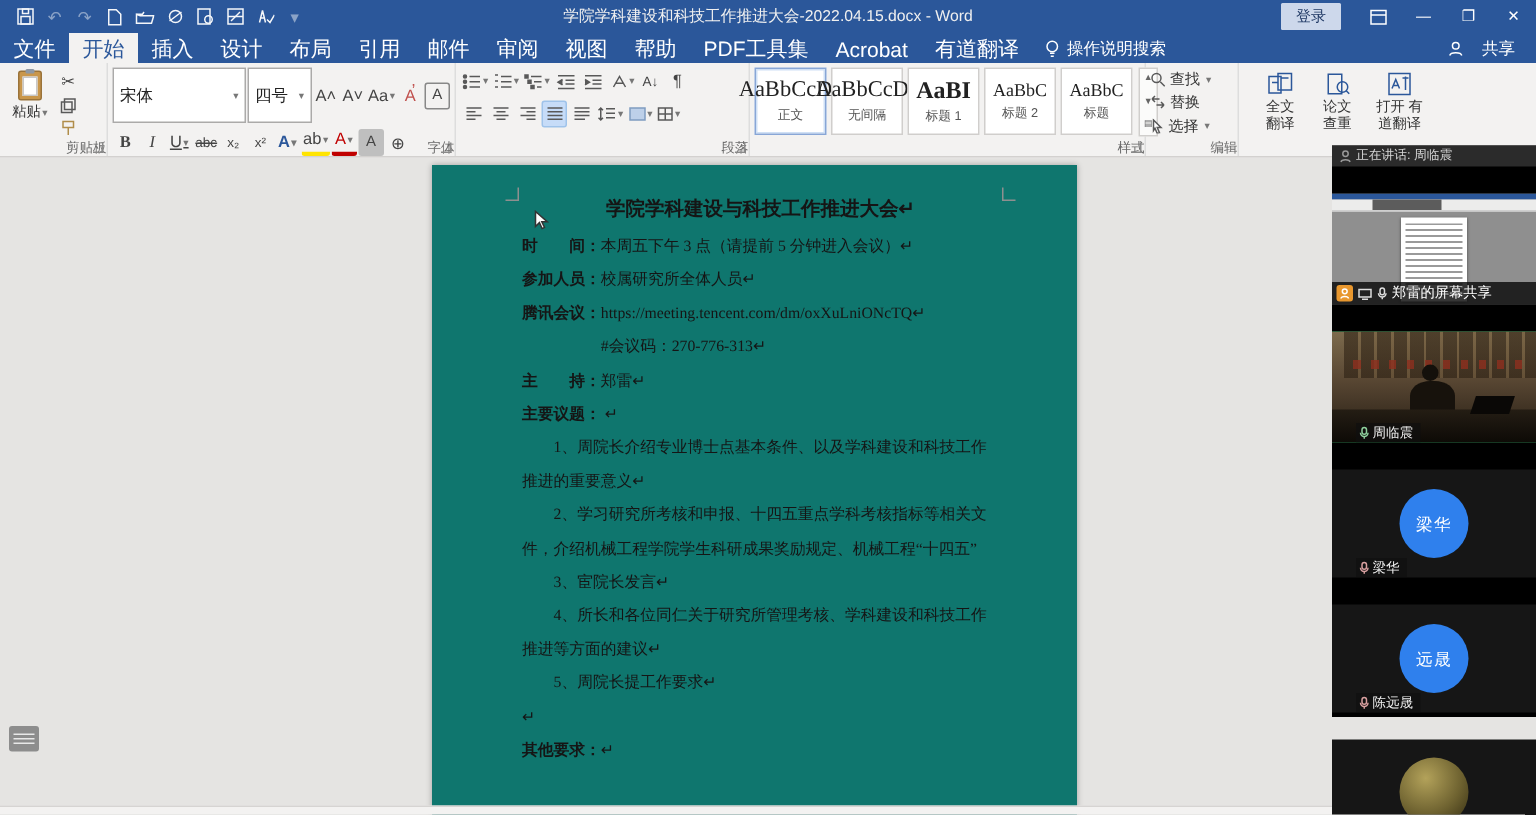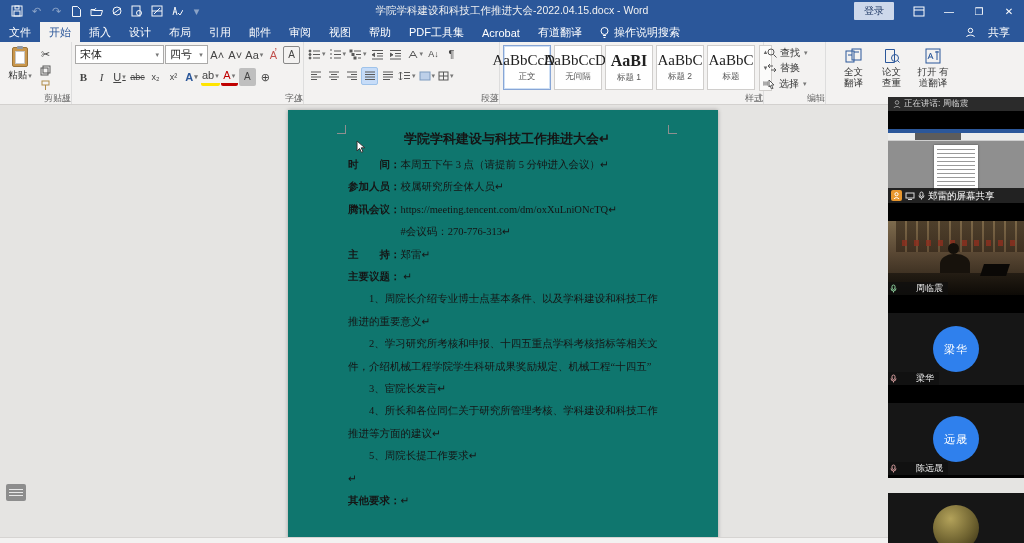--- a/index.html
+++ b/index.html
@@ -11,38 +11,38 @@
   .qat{display:flex;align-items:center;gap:7px;padding:0 10px}
   .qic{width:13px;height:13px;display:flex;align-items:center;justify-content:center;color:#fff;font-size:11px;opacity:.95}
   .qic.dim{opacity:.45}
   .apptitle{position:absolute;left:0;right:0;text-align:center;font-size:10.5px;color:#f0f0f0;pointer-events:none}
   .tright{margin-left:auto;display:flex;align-items:center;height:100%}
   .signin{background:#cdd8eb;color:#1f3864;font-size:10px;padding:2px 10px;border-radius:1px;margin-right:10px}
   .winbtn{width:30px;height:100%;display:flex;align-items:center;justify-content:center;font-size:10px;color:#fff}
 
   
   .tabrow{height:20px;background:#2b579a;display:flex;align-items:stretch;color:#fff}
-  .tab{padding:3px 9px 2px;font-size:11px;display:flex;align-items:center}
+  .tab{padding:3px 9px 2px;font-size:14px;display:flex;align-items:center}
   .tab.active{background:#f3f2f1;color:#2b579a}
   .searchbox{display:flex;align-items:center;gap:4px;padding:0 8px;font-size:11px}
   .shareb{margin-left:auto;display:flex;align-items:center;gap:12px;padding:0 14px;font-size:11px}
 
   
   .ribbon{height:63px;background:#f3f2f1;border-bottom:1px solid #d3d1cf;display:flex;position:relative;z-index:1}
   .rgroup{position:relative;border-right:1px solid #ddd;padding:3px 3px 13px;display:flex}
   .glabel{position:absolute;bottom:0;left:0;right:0;text-align:right;font-size:9px;color:#6a6a6a;line-height:12px}
   .launch{position:absolute;bottom:2px;right:2px;width:7px;height:7px;border-right:1px solid #8a8a8a;border-bottom:1px solid #8a8a8a}
   .col{display:flex;flex-direction:column;gap:2px}
   .r{display:flex;align-items:center;gap:1px}
   .ib{height:18px;min-width:17px;display:inline-flex;align-items:center;justify-content:center;color:#444;font-size:11px;padding:0 1px;border-radius:2px}
   .ib.sel{background:#c6dcf8;border:1px solid #9fc3ea}
   .car{font-size:7px;color:#777;margin-left:1px}
   .bigbtn{display:flex;flex-direction:column;align-items:center;justify-content:flex-start;gap:2px;padding:2px 4px;color:#444}
   .bigbtn .cap{font-size:9.5px;line-height:11px;text-align:center;color:#333}
-  .combo{background:#fff;border:1px solid #abaaa9;height:19px;display:flex;align-items:center;font-size:11px;color:#222;padding:0 4px;gap:6px}
+  .combo{background:#fff;border:1px solid #abaaa9;height:37px;display:flex;align-items:center;font-size:11px;color:#222;padding:0 4px;gap:6px}
   .combo .car{margin-left:auto}
   svg.lnic{display:block}
   svg.lnic line,svg.lnic rect,svg.lnic path,svg.lnic circle,svg.lnic polyline{stroke:#595959;fill:none;stroke-width:1}
 
   
   .clipic{width:16px;height:20px;background:#c9974c;border:1px solid #9a7339;border-radius:2px;position:relative}
   .clipic:before{content:"";position:absolute;left:2px;top:3px;right:2px;bottom:2px;background:#fff;border:1px solid #c8c8c8}
   .clipic:after{content:"";position:absolute;left:4px;top:-2px;width:6px;height:3px;background:#8f98a3;border-radius:1px}
 
   
@@ -54,21 +54,21 @@
   .ylA{border-bottom:3px solid #ffe400;line-height:11px}
   .blA{color:#2b579a;font-weight:bold}
   .bxA{border:1px solid #888;padding:0 2px;font-size:10px;line-height:12px}
   .shA{background:#bfbfbf;padding:0 2px;font-size:10px;line-height:12px}
 
   
   .stylecard{width:48px;height:45px;background:#fff;border:1px solid #d0cecc;margin-right:2px;display:flex;flex-direction:column;align-items:center;justify-content:center;gap:2px}
   .stylecard.sel{border:1px solid #88a6d6;box-shadow:0 0 0 1px #cfe0f5 inset}
   .stylecard .pv{font-size:15px;color:#222;font-family:"Liberation Serif",serif;white-space:nowrap}
   .stylecard .pv.h1{font-size:16px;font-weight:bold}
-  .stylecard .pv.h2{font-size:15px}
+  .stylecard .pv.h2{font-size:12px}
   .stylecard .lb{font-size:8.5px;color:#555}
   .galbar{width:13px;display:flex;flex-direction:column;justify-content:space-between;align-items:center;border:1px solid #d0cecc;background:#fbfbfa;margin-left:1px}
   .galbar span{font-size:6px;color:#666;line-height:13px}
 
   
   .edrow{display:flex;align-items:center;gap:3px;font-size:10px;color:#333;height:15px}
 
   
   .acapbtn{width:47px}
   .ydbtn{width:37px}
@@ -89,21 +89,21 @@
   .statusbar{position:absolute;left:0;right:0;bottom:0;height:6px;background:#f3f2f1;border-top:1px solid #d6d4d2;z-index:4}
 
   
   .meet{position:absolute;left:888px;top:97px;width:136px;height:381px;background:#000;z-index:40;font-family:"Liberation Sans",sans-serif}
   .speak{height:14px;background:#2b2b2b;color:#d8d8d8;font-size:8.5px;display:flex;align-items:center;gap:3px;padding:0 5px;overflow:hidden;white-space:nowrap}
   .tile{position:relative;margin-top:18px;overflow:hidden;background:#161616}
   .t-share{height:74px}
   .t-video{height:74px;outline:2px solid #21a05f;outline-offset:-2px}
   .t-av{height:72px;display:flex;align-items:center;justify-content:center}
   .t-photo{height:70px;display:flex;align-items:center;justify-content:center}
-  .vlabel{position:absolute;left:0;bottom:0;background:rgba(15,15,15,.72);color:#f0f0f0;font-size:9px;line-height:13px;padding:0 5px 0 2px;display:flex;align-items:center;gap:19px;max-width:100%;white-space:nowrap;z-index:6}
+  .vlabel{position:absolute;left:16px;bottom:0;background:rgba(15,15,15,.72);color:#f0f0f0;font-size:9px;line-height:13px;padding:0 5px 0 2px;display:flex;align-items:center;gap:2px;max-width:100%;white-space:nowrap;z-index:6}
   .sharelabel{position:absolute;left:0;right:0;bottom:0;background:rgba(10,10,10,.82);color:#fff;font-size:9.5px;line-height:15px;display:flex;align-items:center;gap:3px;padding:0 3px;z-index:6}
   .orangesq{width:11px;height:11px;background:#e8972e;border-radius:2px;display:flex;align-items:center;justify-content:center;flex:none}
   .ava{width:46px;height:46px;border-radius:50%;background:#2f80ed;color:#fff;font-size:11px;display:flex;align-items:center;justify-content:center;letter-spacing:1px}
   .pav{width:46px;height:46px;border-radius:50%;background:radial-gradient(circle at 38% 30%,#b3a25a,#6e6230 55%,#352e13 95%)}
   .chev{position:absolute;bottom:1px;left:50%;transform:translateX(-50%);width:36px;height:12px;background:rgba(70,70,70,.55);border-radius:2px;display:flex;align-items:center;justify-content:center;z-index:7}
 
   
   .mini{position:absolute;inset:0;background:#8f8f8f}
   .mini .mtb{height:4px;background:#2b579a}
   .mini .mrb{height:8px;background:#ececeb;border-bottom:1px solid #cfcfcf}

